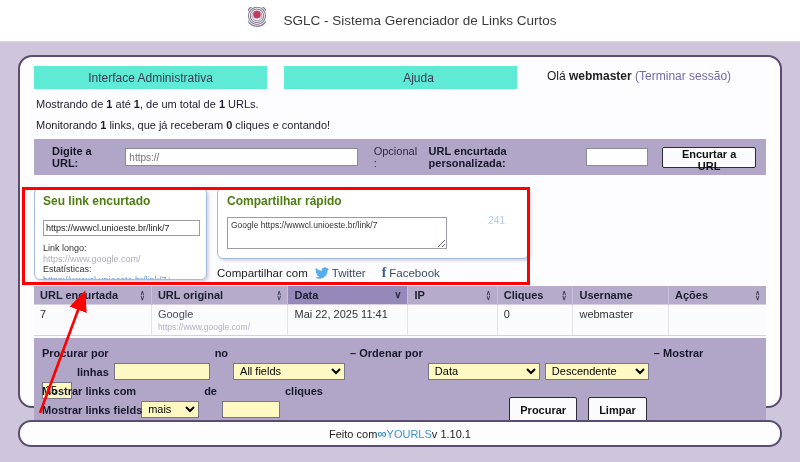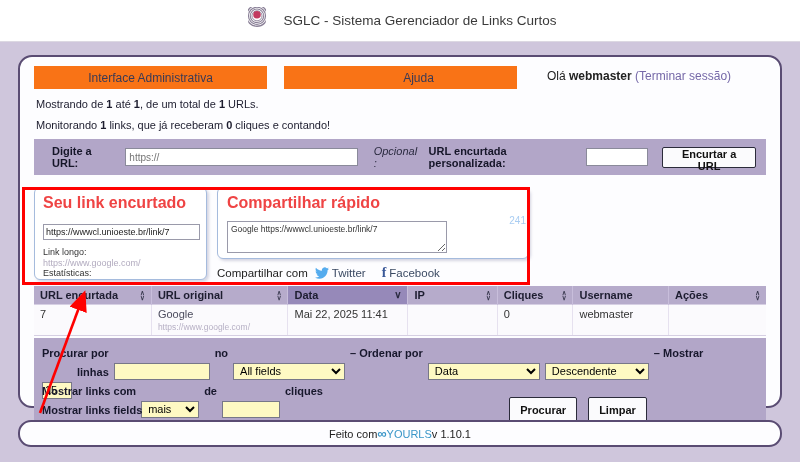--- a/index.html
+++ b/index.html
@@ -21,72 +21,72 @@
   .topbar-title { font-size:13.5px; color:#3a3a3a; }
 
   
   .main-box {
     position:absolute; left:18px; top:55px; width:764px; height:353px;
     background:#fdfdff; border:2px solid #5a4c73; border-radius:14px;
     padding:9px 14px 0;
   }
   .tabs-row { display:flex; align-items:flex-start; }
   .tab {
-    width:233px; height:23px; background:#f97316; color:#3a3a55;
+    width:233px; height:23px; background:#5eead4; color:#3a3a55;
     font-size:12px; display:flex; align-items:center; justify-content:center;
     cursor:pointer;
   }
   .tab + .tab { margin-left:17px;padding-left:36px; }
   .user-info { margin-left:30px; font-size:12px; color:#222; padding-top:3px; white-space:nowrap; }
   .logout-link { color:#7568a8; text-decoration:none; }
 
   .info-line { font-size:11px; color:#1c1c2e; margin:9px 2px 0; }
   .info-line b { font-weight:bold; }
 
   
   .url-bar {
     margin-top:8px; background:#b2a6c8; height:36px;
     display:flex; align-items:center; padding:0 10px; gap:8px;
     font-size:11px; color:#151528;
   }
   .url-bar .lbl { font-weight:bold; }
-  .url-bar .lbl-light { font-weight:normal; color:#2b2b40;font-style:italic; }
+  .url-bar .lbl-light { font-weight:normal; color:#2b2b40; }
   .url-input { width:245px; height:18px; font-size:10px; border:1px solid #8a8a9a; padding:1px 3px; color:#999; }
   .custom-input { width:62px; height:18px; border:1px solid #8a8a9a; }
   .shorten-btn {
     font-size:11px; font-weight:bold; border:1px solid #2b2b3a; background:#fbfbfd;
     height:21px; padding:0 8px; border-radius:2px; margin-left:6px; cursor:pointer; color:#111;
   }
   .spacer { flex:1; }
 
   
   .share-area { display:flex; margin-top:12px; align-items:flex-start; }
   .copybox {
     width:173px; height:93px; border:1px solid #a5bbdd; border-radius:6px;
     background:#fff; padding:5px 8px; overflow:hidden;
     box-shadow:2px 2px 3px rgba(110,110,150,.28);
   }
-  .copybox h2, .sharebox h2 { font-size:16px; margin:1px 0 9px; color:#ef4444; font-weight:bold; }
+  .copybox h2, .sharebox h2 { font-size:12px; margin:1px 0 9px; color:#4d7c0f; font-weight:bold; }
   .short-input { width:157px; font-size:9px; height:16px; border:1px solid #9a9aaa; padding:1px 2px; color:#222; }
   .small-line { font-size:9px; color:#333; line-height:10.5px; }
   .small-line.first { margin-top:7px; }
   .muted-link { color:#b2abbf; text-decoration:none; }
   .blue-link { color:#6a95d8; text-decoration:none; }
 
   .sharebox-col { margin-left:10px; }
   .sharebox {
     width:312px; height:72px; border:1px solid #a5bbdd; border-radius:6px;
     background:#fff; padding:5px 9px; position:relative;
     box-shadow:2px 2px 3px rgba(110,110,150,.28);
   }
   .share-textarea {
     width:220px; height:32px; font-size:8.5px; border:1px solid #9a9aaa;
     font-family:"Liberation Sans",sans-serif; color:#333; padding:2px 3px; resize:both;
   }
-  .char-count { position:absolute; right:2px; top:27px; color:#a9cdf2; font-size:10px; }
+  .char-count { position:absolute; right:23px; top:27px; color:#a9cdf2; font-size:10px; }
   .share-with-row { margin-top:6px; font-size:11.5px; color:#222; display:flex; align-items:center; }
   .social-link { font-weight:normal; color:#3b4a63; text-decoration:none; margin-left:3px; }
   .tw-icon { width:14px; height:14px; margin-left:7px; }
   .fb-icon {
     font-weight:bold; color:#3b5998; font-size:14px; margin-left:16px;
     font-family:"Liberation Serif", serif;
   }
 
   
   table.links { margin-top:5px; width:100%; border-collapse:collapse; }

